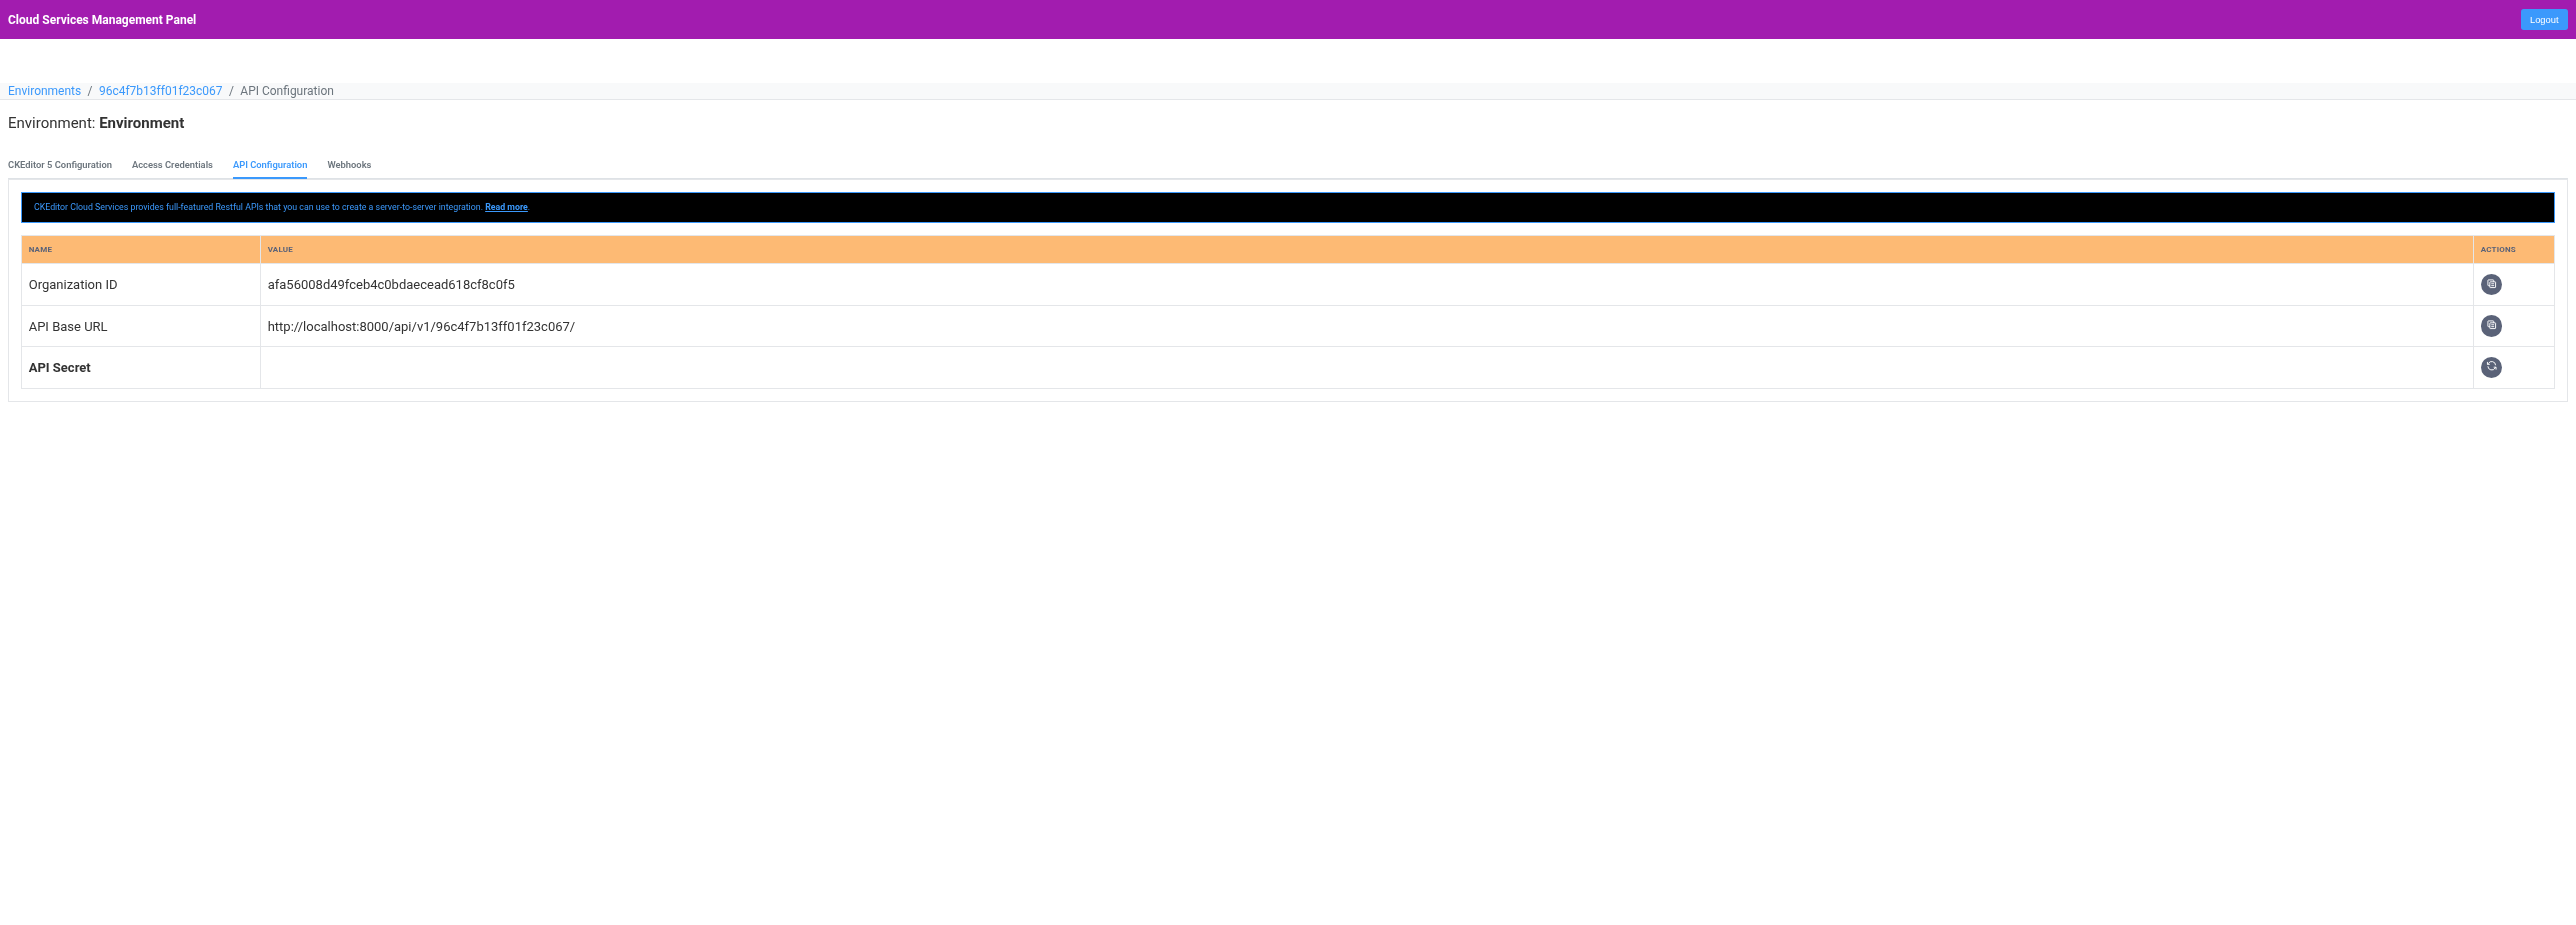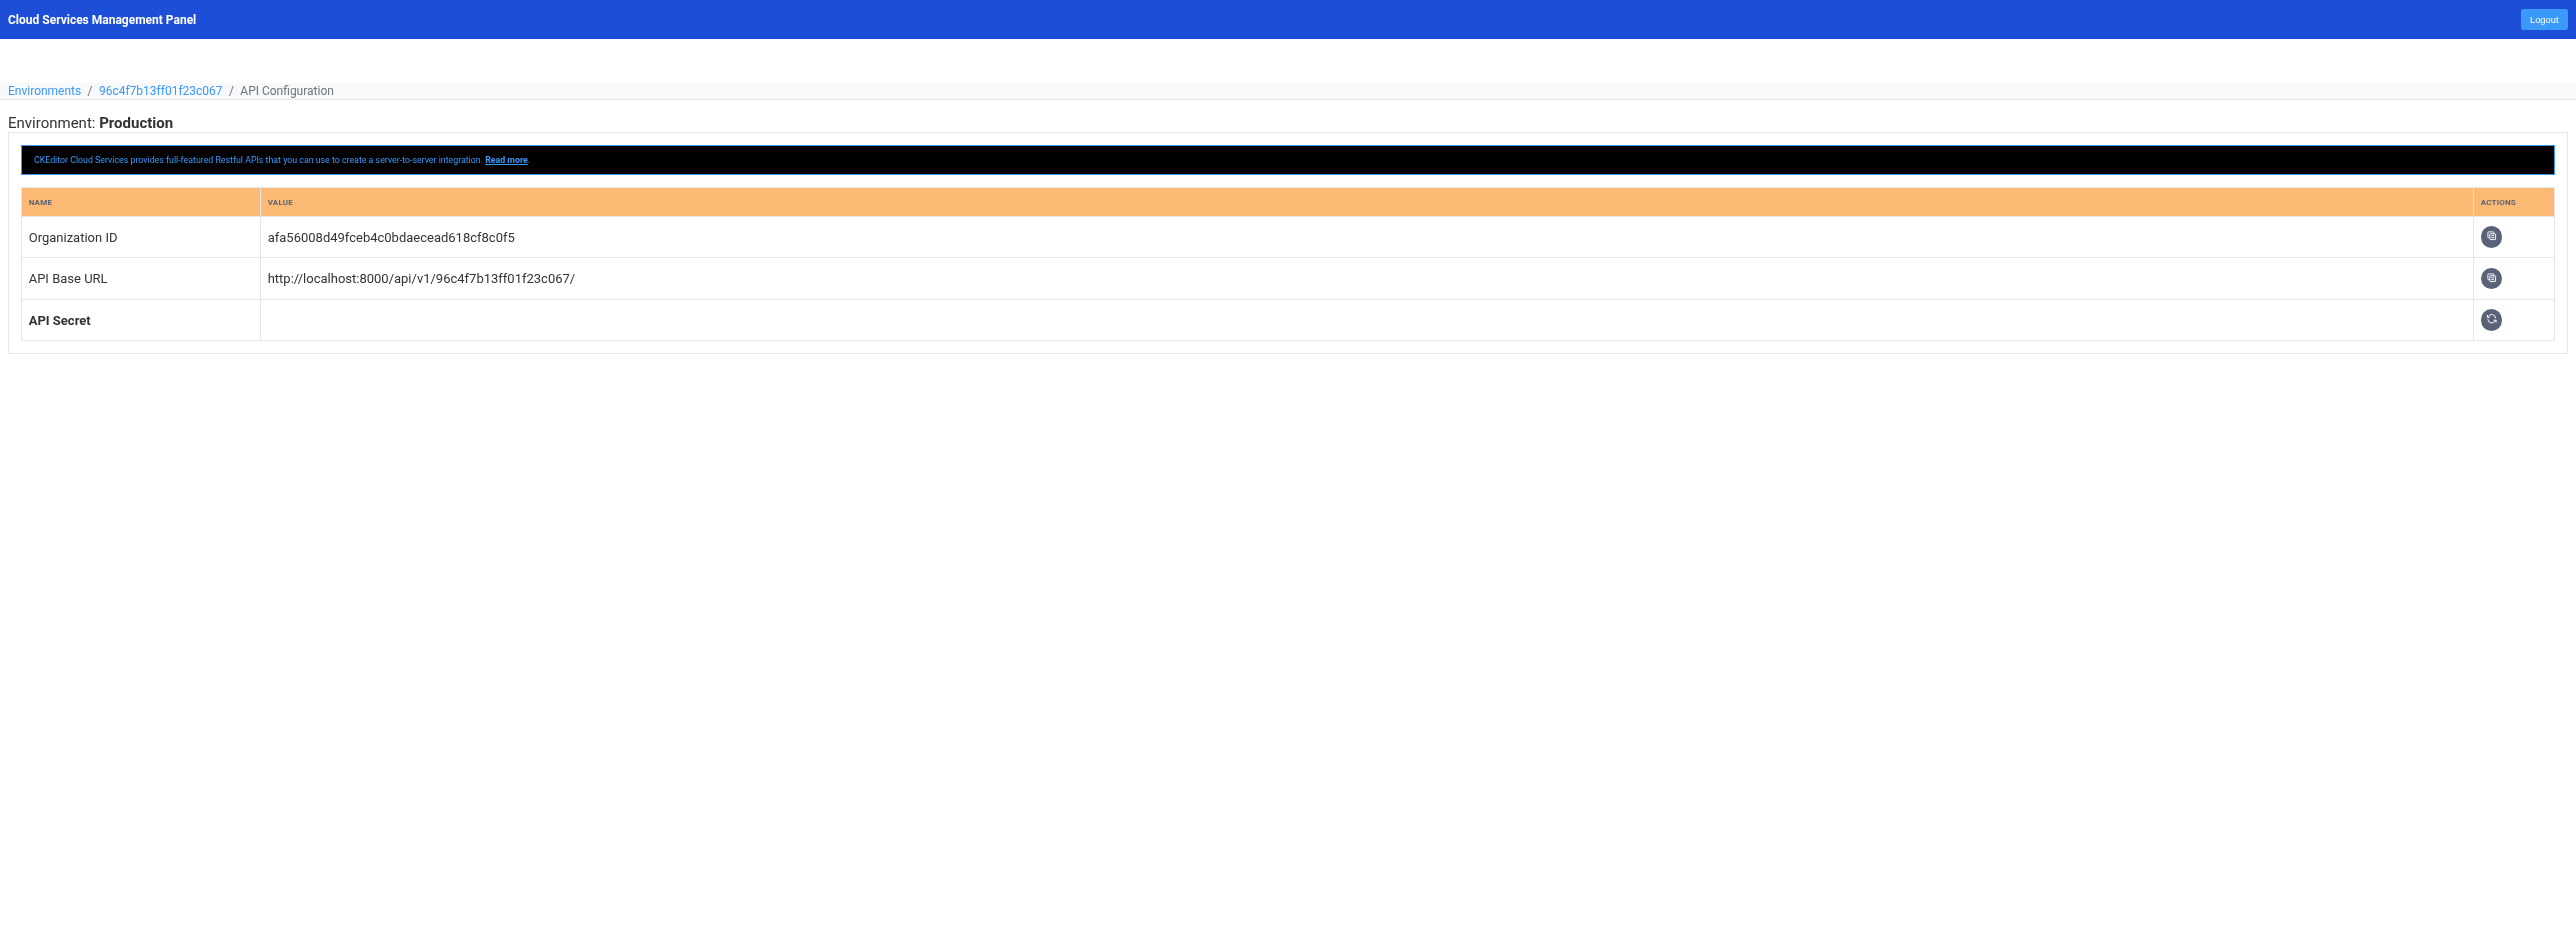--- a/index.html
+++ b/index.html
@@ -7,21 +7,21 @@
       padding: 0;
       box-sizing: border-box;
     }
     body {
       font-family: -apple-system, BlinkMacSystemFont, "Segoe UI", Roboto, "Helvetica Neue", Arial, sans-serif;
       background: #ffffff;
       color: #212529;
       font-size: 9.4px;
     }
     .header {
-      background: #1d4ed8;
+      background: #a21caf;
       height: 39px;
       display: flex;
       align-items: center;
       justify-content: space-between;
       padding: 0 8px;
     }
     .header-title {
       color: #ffffff;
       font-weight: 700;
       font-size: 12px;
@@ -190,23 +190,29 @@
   <a class="breadcrumb-link">Environments</a>
   <span class="breadcrumb-sep">/</span>
   <a class="breadcrumb-link">96c4f7b13ff01f23c067</a>
   <span class="breadcrumb-sep">/</span>
   <span class="breadcrumb-current">API Configuration</span>
 </div>
 
 <div class="main">
 
   <h1 class="env-heading">
-    <span>Environment: </span><span class="bold">Production</span>
+    <span>Environment: </span><span class="bold">Environment</span>
   </h1>
 
+  <div class="tabs">
+    <div class="tab">CKEditor 5 Configuration</div>
+    <div class="tab">Access Credentials</div>
+    <div class="tab active">API Configuration</div>
+    <div class="tab">Webhooks</div>
+  </div>
 
   <div class="content-box">
 
     <div class="info-banner">
       <span>CKEditor Cloud Services provides full-featured Restful APIs that you can use to create a server-to-server integration. </span><a>Read more</a><span>.</span>
     </div>
 
     <table>
       <thead>
         <tr>

